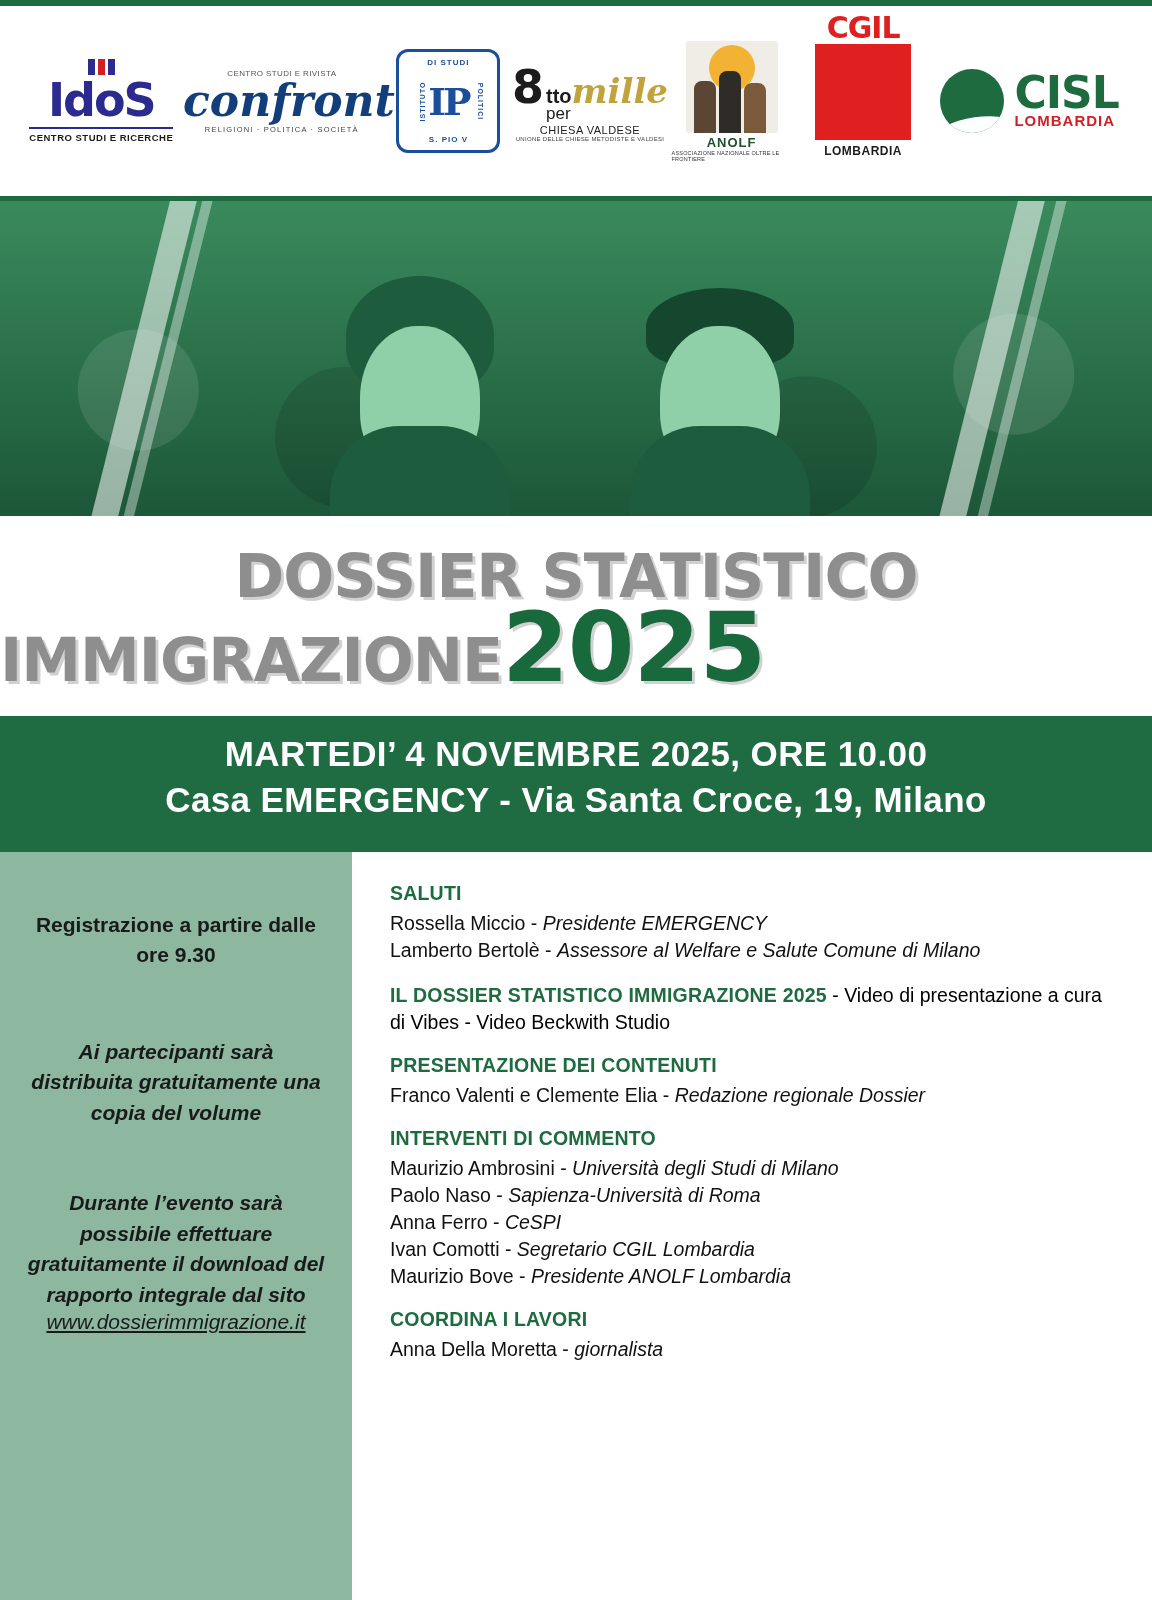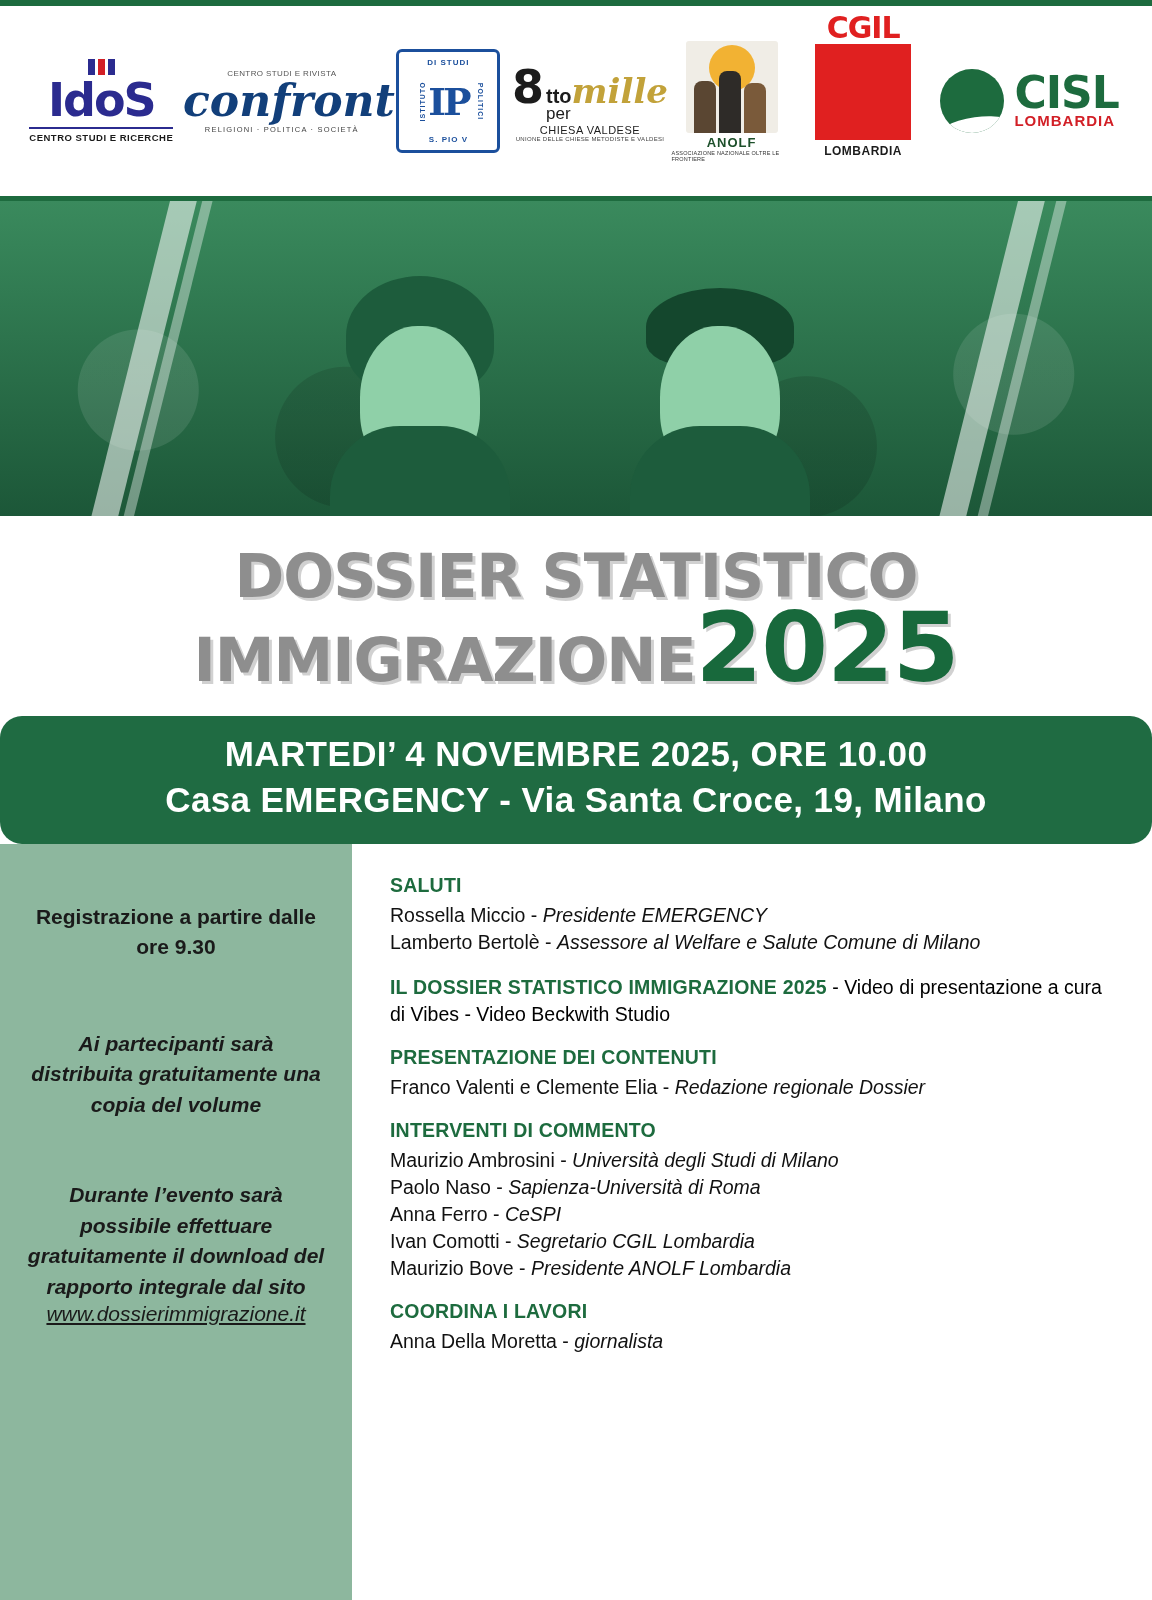--- a/index.html
+++ b/index.html
@@ -49,21 +49,21 @@
     font-family: "DejaVu Serif", serif;
     font-style: italic; font-weight: bold; font-size: 44px;
     color: #123f7a; line-height: 1; margin-left: 31px;
   }
   .confronti-sub { font-size: 7.5px; color: #444; letter-spacing: 1.2px; margin-top: 2px; }
 
   
   .logo-ip { width: 120px; flex-direction: column; }
   .ip-box {
     width: 104px; height: 104px; border: 3px solid #1b4f9c;
-    border-radius: 6px; position: relative; display: flex;
+    border-radius: 12px; position: relative; display: flex;
     align-items: center; justify-content: center; background: #fff;
   }
   .ip-letters {
     font-family: "DejaVu Serif", serif; font-weight: bold;
     font-size: 38px; color: #1b4f9c; letter-spacing: -3px;
   }
   .ip-arc {
     position: absolute; font-size: 8px; color: #1b4f9c; font-weight: bold;
     letter-spacing: 1px;
   }
@@ -175,30 +175,29 @@
     text-align: center;
   }
   .t-line1 {
     font-family: "DejaVu Sans", sans-serif; font-weight: bold;
     font-size: 60px; letter-spacing: -1px; line-height: 1;
     display: flex; justify-content: center; align-items: baseline;
   }
   .t-line2 {
     font-family: "DejaVu Sans", sans-serif; font-weight: bold;
     font-size: 60px; letter-spacing: -1px; line-height: 1;
-    display: flex; justify-content: center; align-items: baseline; margin-top: 2px;
+    display: flex; justify-content: flex-start; align-items: baseline; margin-top: 2px;
   }
   .t-grey { color: #8e8e8e; text-shadow: 3px 3px 0 rgba(0,0,0,.18); }
   .t-green { color: #18693c; font-size: 96px; line-height: .85; text-shadow: 3px 3px 0 rgba(0,0,0,.18); }
 
   
   .dateband {
     background: #1f6b42; color: #ffffff; text-align: center;
-    padding: 18px 10px 24px 10px;
-    border-radius: 22px;
+    padding: 18px 10px 32px 10px;
   }
   .date-l1 { font-size: 35px; font-weight: bold; letter-spacing: .4px; }
   .date-l2 { font-size: 35px; font-weight: bold; letter-spacing: .4px; margin-top: 6px; }
 
   
   .bottom { flex: 1; display: flex; min-height: 0; }
   .leftcol {
     width: 352px; background: #8db79e; color: #1a1a1a;
     padding: 58px 26px 20px 26px; text-align: center;
   }

